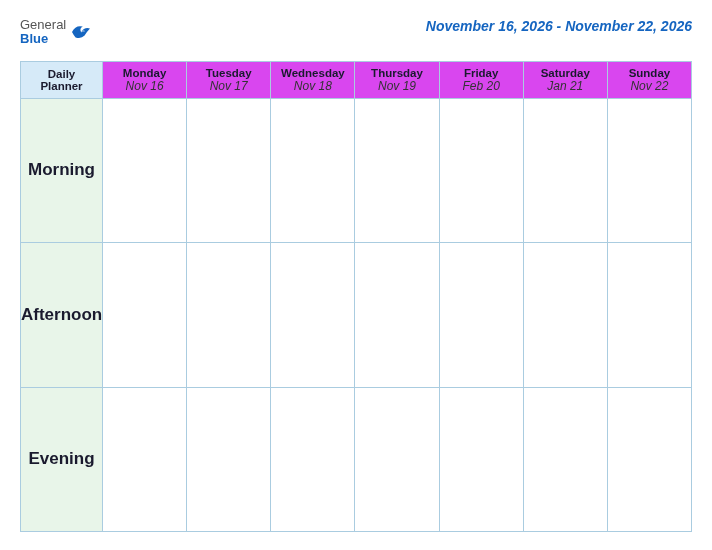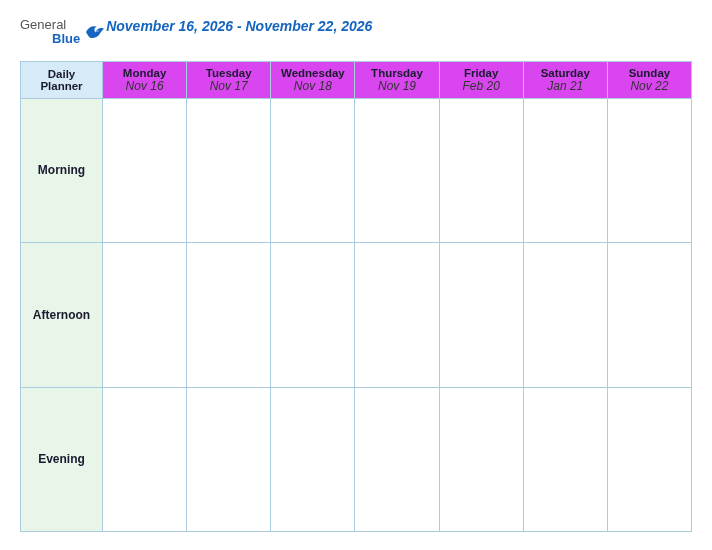--- a/index.html
+++ b/index.html
@@ -15,42 +15,41 @@
     .page {
       width: 712px;
       height: 550px;
       padding: 18px 20px 18px 20px;
       display: flex;
       flex-direction: column;
     }
 
     .header {
       display: flex;
-      justify-content: flex-start;
+      justify-content: space-between;
       align-items: flex-start;
       margin-bottom: 14px;
     }
 
     .logo {
       display: flex;
       align-items: center;
       gap: 4px;
     }
 
     .logo-text-general {
       font-size: 13px;
       color: #555;
       font-weight: normal;
     }
 
     .logo-text-blue {
       font-size: 13px;
       color: #1565c0;
       font-weight: bold;
-      margin-left: 32px;
     }
 
     .logo-bird {
       width: 22px;
       height: 18px;
     }
 
     .header-right {
       text-align: right;
     }
@@ -93,21 +92,21 @@
       font-size: 12px;
       font-weight: normal;
       color: #333;
       display: block;
       font-style: italic;
     }
 
     .col-label {
       background-color: #d6eaf8 !important;
       text-align: center;
-      font-size: 12px;
+      font-size: 17px;
       font-weight: bold;
       color: #1a1a2e;
       width: 80px;
     }
 
     .planner-table td {
       background-color: #fff;
       height: 115px;
       vertical-align: middle;
     }

